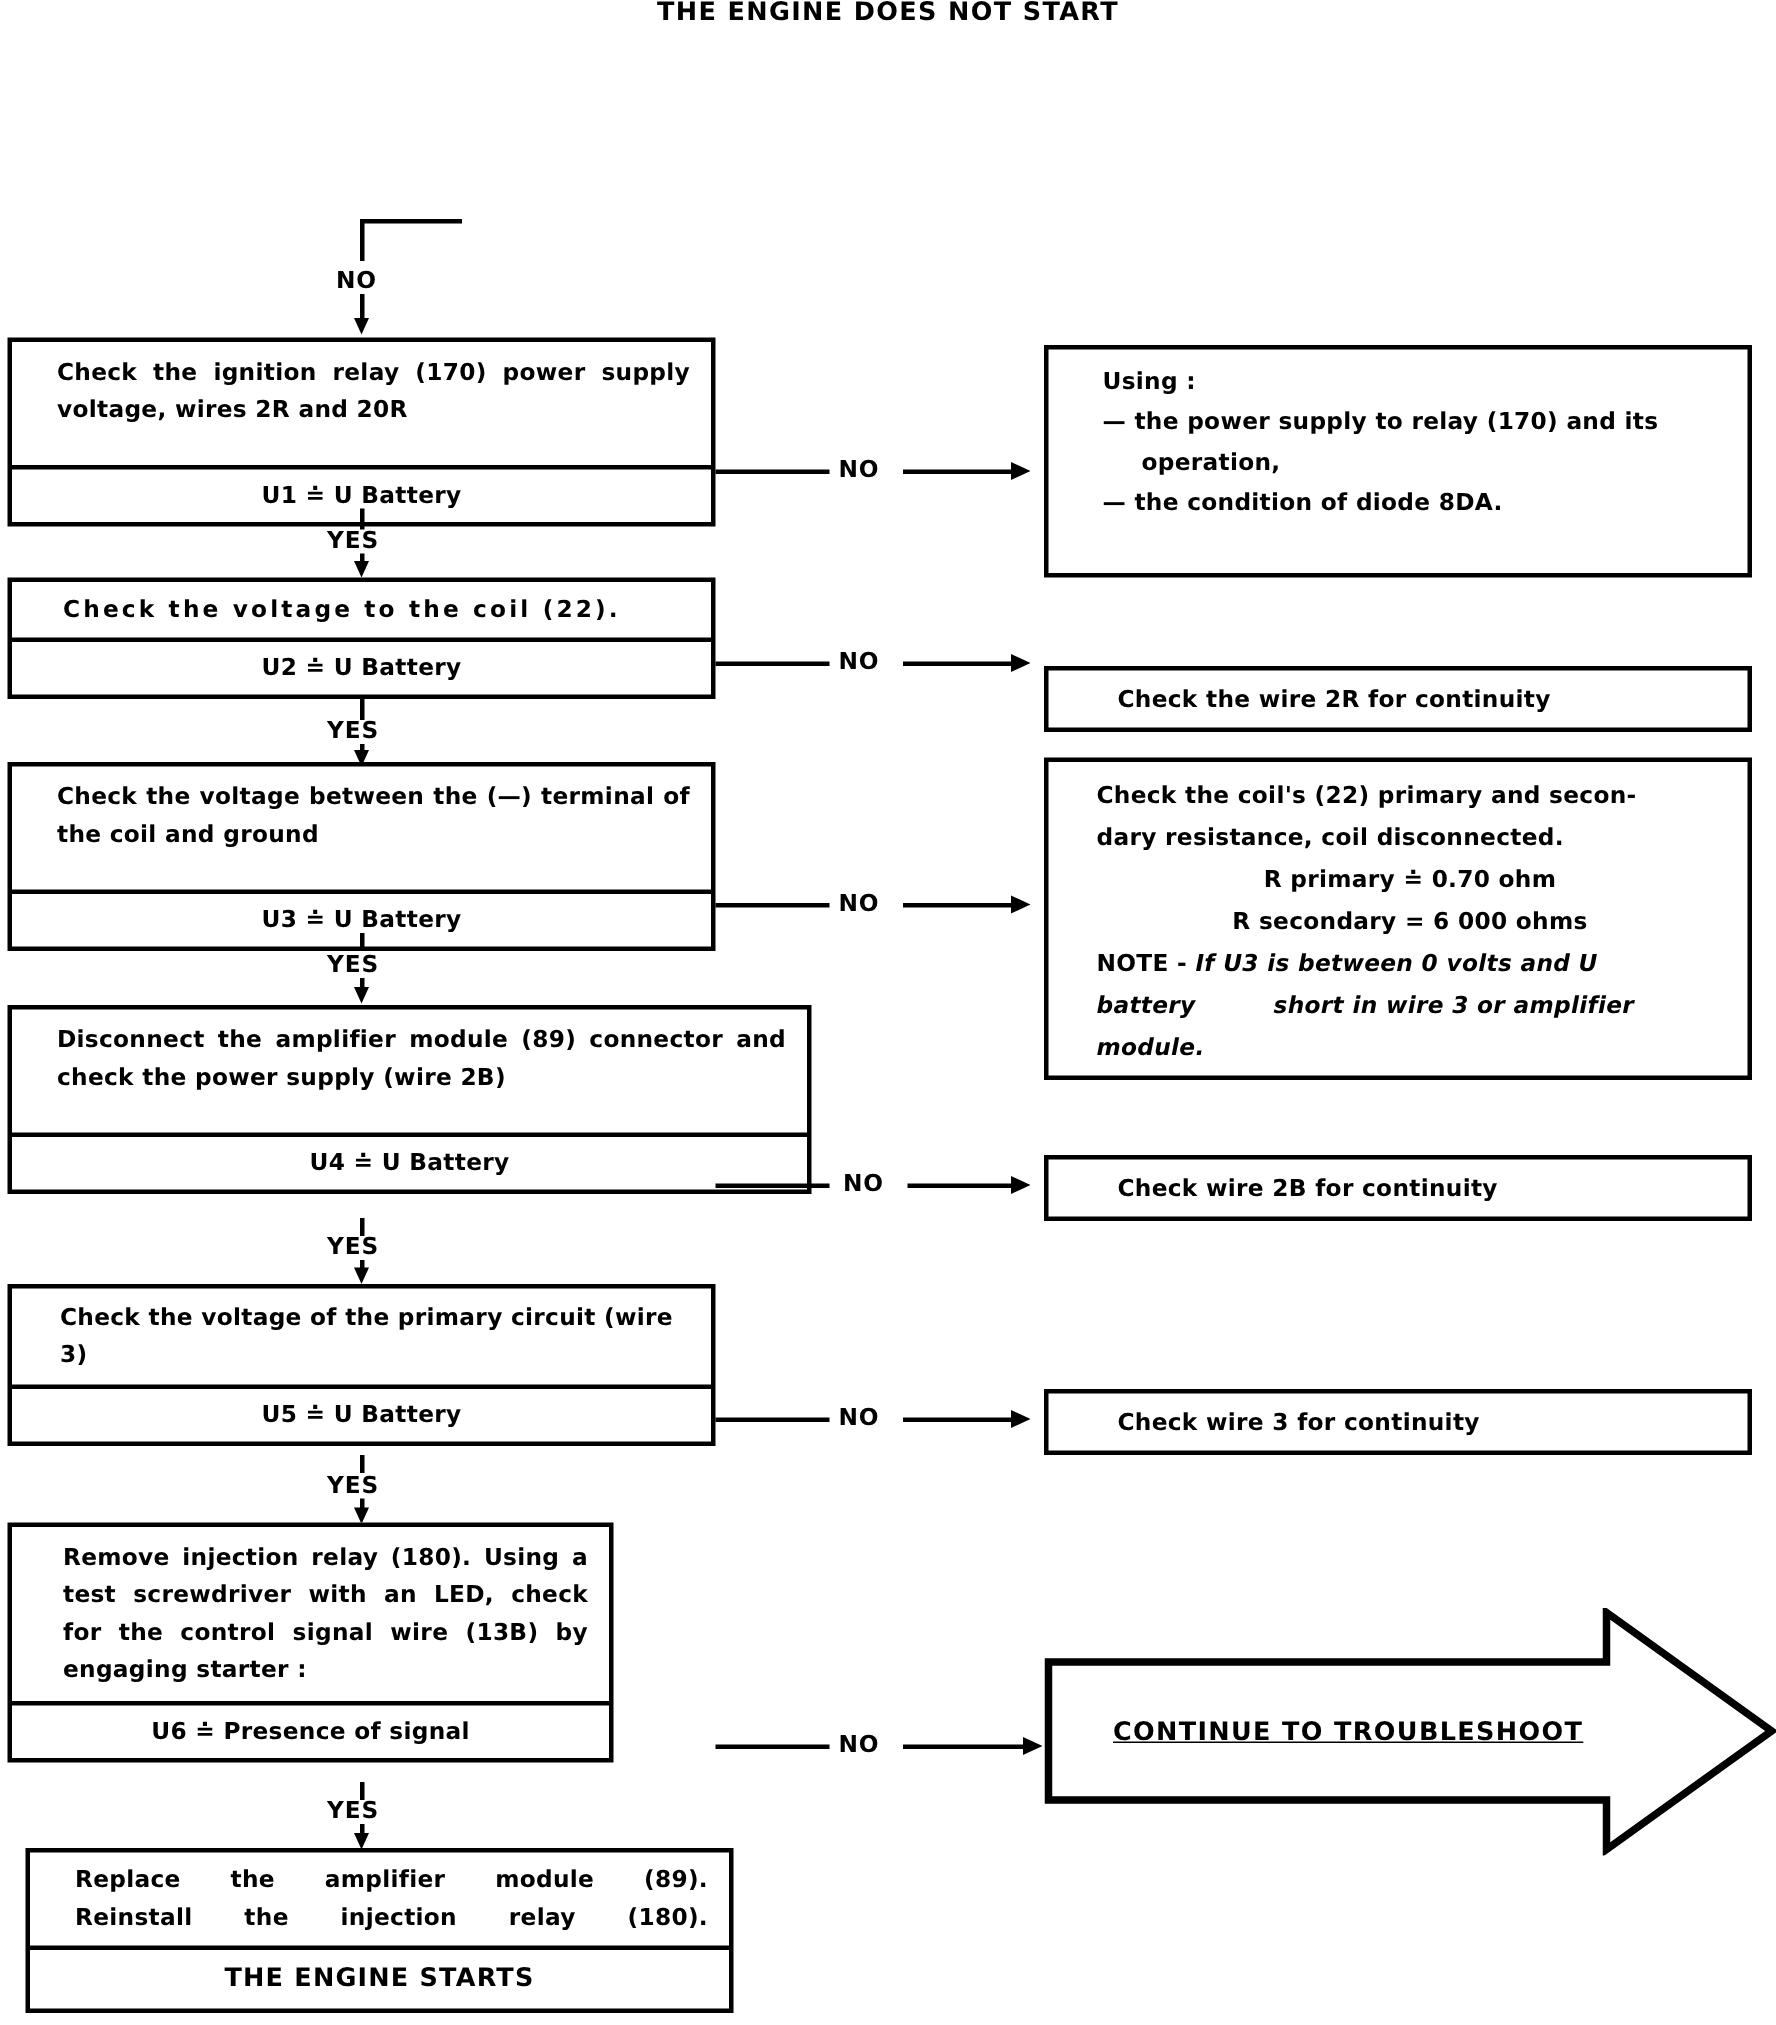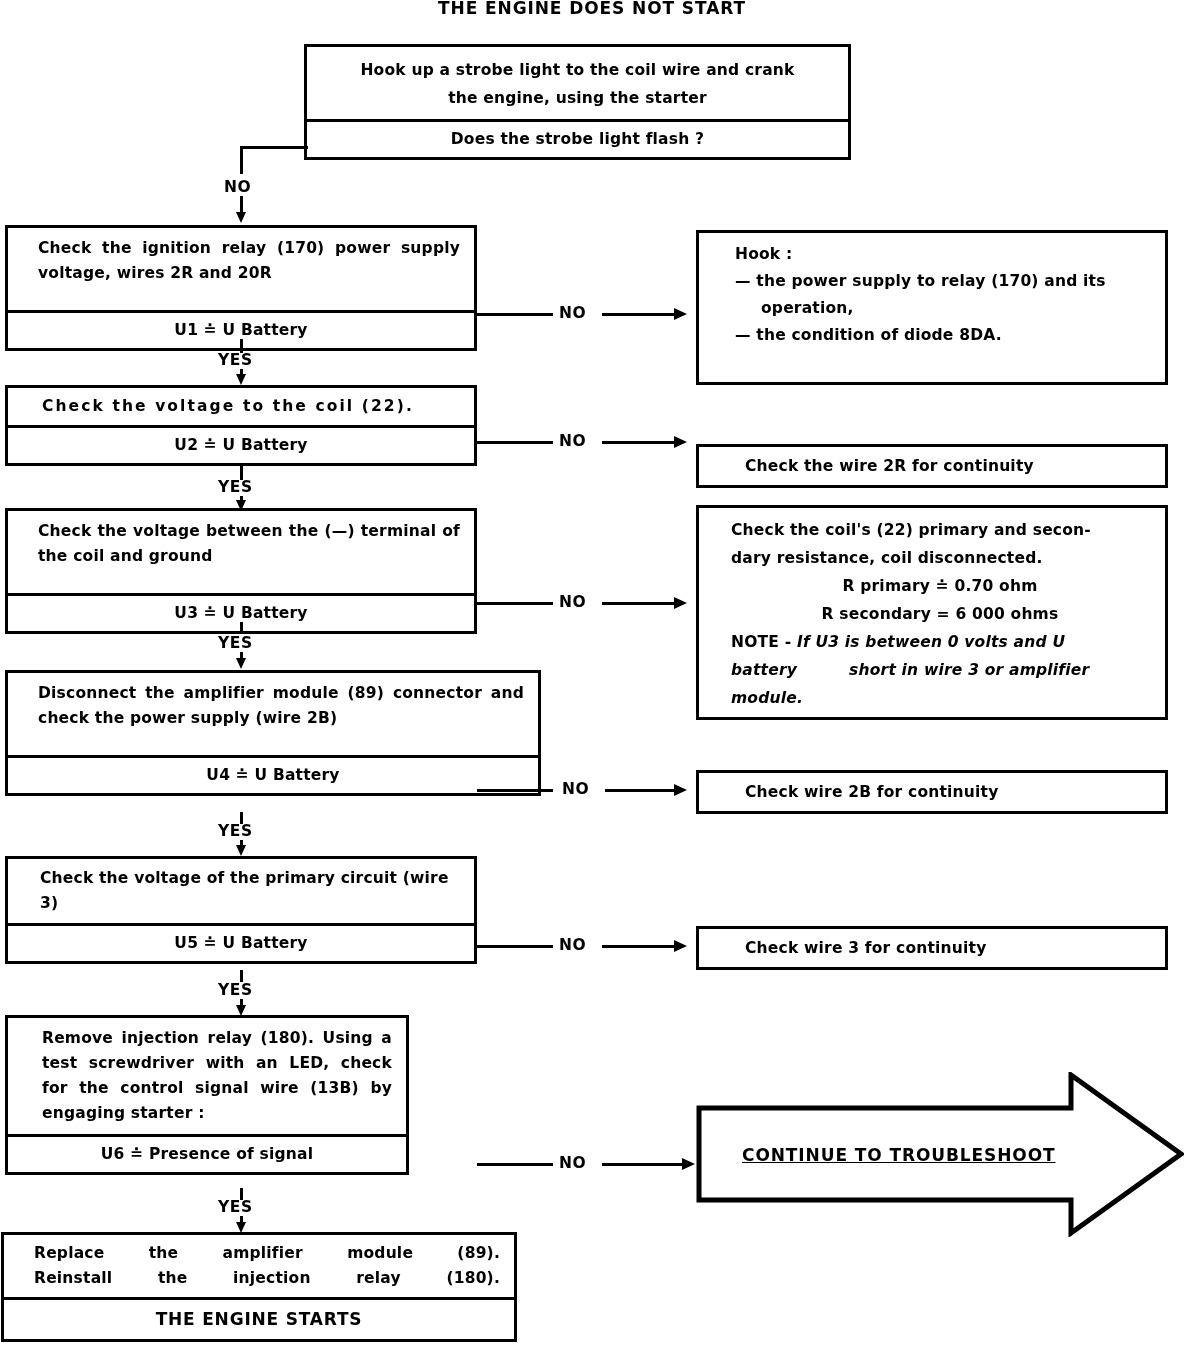--- a/index.html
+++ b/index.html
@@ -112,25 +112,20 @@
     text-decoration: underline;
   }
 </style>
 </head>
 <body>
 
 <div id="stage">
 
   <div class="abs title">THE ENGINE DOES NOT START</div>
 
-  <div class="abs box" style="left:304px; top:44px; width:547px;">
-    <div class="cellTop ctr" style="padding:9px 40px 7px 40px; line-height:28px;">Hook up a strobe light to the coil wire and crank the engine, using the starter</div>
-    <div class="divider"></div>
-    <div class="cellQ">Does the strobe light flash ?</div>
-  </div>
 
   <div class="abs hline" style="left:240px; top:146px; width:68px;"></div>
   <div class="abs vline" style="left:240px; top:146px; height:28px;"></div>
   <div class="abs conn-label" style="left:224px; top:178px;">NO</div>
   <div class="abs vline" style="left:240px; top:196px; height:20px;"></div>
   <div class="abs arrow-down" style="left:236px; top:212px;"></div>
 
   <div class="abs box" style="left:5px; top:225px; width:472px;">
     <div class="cellTop justify">Check the ignition relay (170) power supply voltage, wires 2R and 20R</div>
     <div class="divider"></div>
@@ -141,21 +136,21 @@
   <div class="abs conn-label" style="left:559px; top:304px;">NO</div>
   <div class="abs hline" style="left:602px; top:313px; width:74px;"></div>
   <div class="abs arrow-right" style="left:674px; top:308px;"></div>
 
   <div class="abs vline" style="left:240px; top:339px; height:14px;"></div>
   <div class="abs conn-label" style="left:218px; top:351px;">YES</div>
   <div class="abs vline" style="left:240px; top:369px; height:8px;"></div>
   <div class="abs arrow-down" style="left:236px; top:374px;"></div>
 
   <div class="abs box" style="left:696px; top:230px; width:472px; height:155px;">
-    <div class="cellPlain" style="padding:8px 14px 0 36px;">Hook :</div>
+    <div class="cellPlain" style="padding:8px 14px 0 36px;">Using :</div>
     <div class="cellPlain" style="padding:0 22px 0 36px;">
       <span class="hang">— the power supply to relay (170) and its operation,</span>
       <span class="hang">— the condition of diode 8DA.</span>
     </div>
   </div>
 
   <div class="abs box" style="left:5px; top:385px; width:472px;">
     <div class="cellTop" style="padding:6px 14px 6px 34px; letter-spacing:2.1px;">Check the voltage to the coil (22).</div>
     <div class="divider"></div>
     <div class="cellQ">U2 ≐ U Battery</div>
@@ -253,21 +248,21 @@
   <div class="abs vline" style="left:240px; top:1216px; height:10px;"></div>
   <div class="abs arrow-down" style="left:236px; top:1222px;"></div>
 
   <div class="abs bigarrow" style="left:696px; top:1072px; width:488px; height:165px;">
     <svg width="488" height="165" viewBox="0 0 488 165">
       <polygon points="3,36 375,36 375,3 485,82 375,161 375,128 3,128" fill="#ffffff" stroke="#000000" stroke-width="5" stroke-linejoin="miter"></polygon>
     </svg>
     <div class="lbl">CONTINUE TO TROUBLESHOOT</div>
   </div>
 
-  <div class="abs box" style="left:1px; top:1232px; width:516px;">
+  <div class="abs box" style="left:17px; top:1232px; width:472px;">
     <div class="cellTop" style="padding:6px 14px 6px 30px;">
       <div class="justify" style="text-align:justify; text-align-last:justify;">Replace the amplifier module (89).</div>
       <div class="justify" style="text-align:justify; text-align-last:justify;">Reinstall the injection relay (180).</div>
     </div>
     <div class="divider"></div>
     <div class="cellQ" style="font-size:17px; letter-spacing:0.8px; padding:7px 8px;">THE ENGINE STARTS</div>
   </div>
 
 </div>
 

